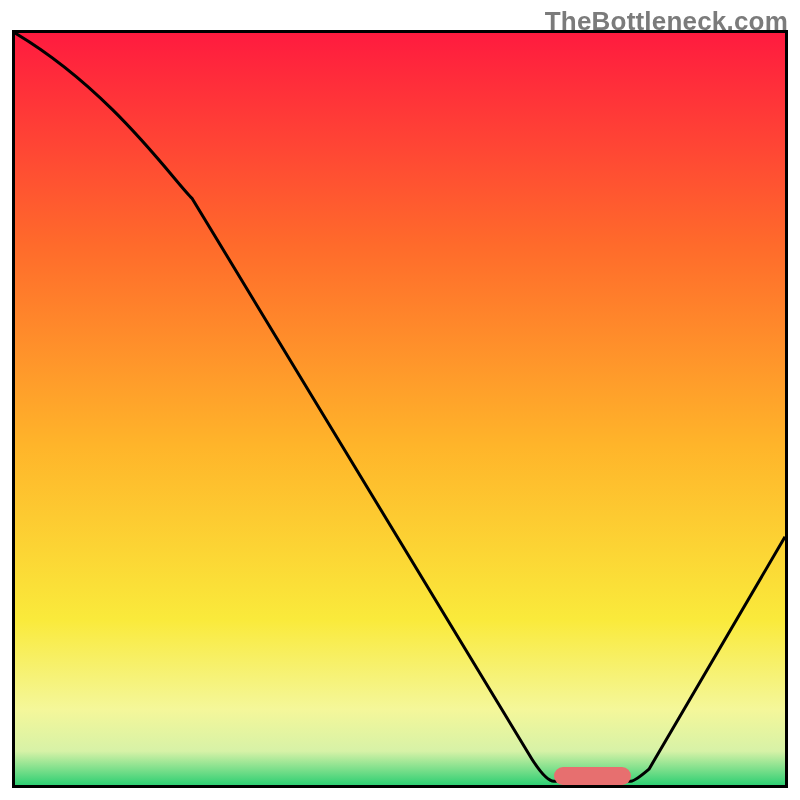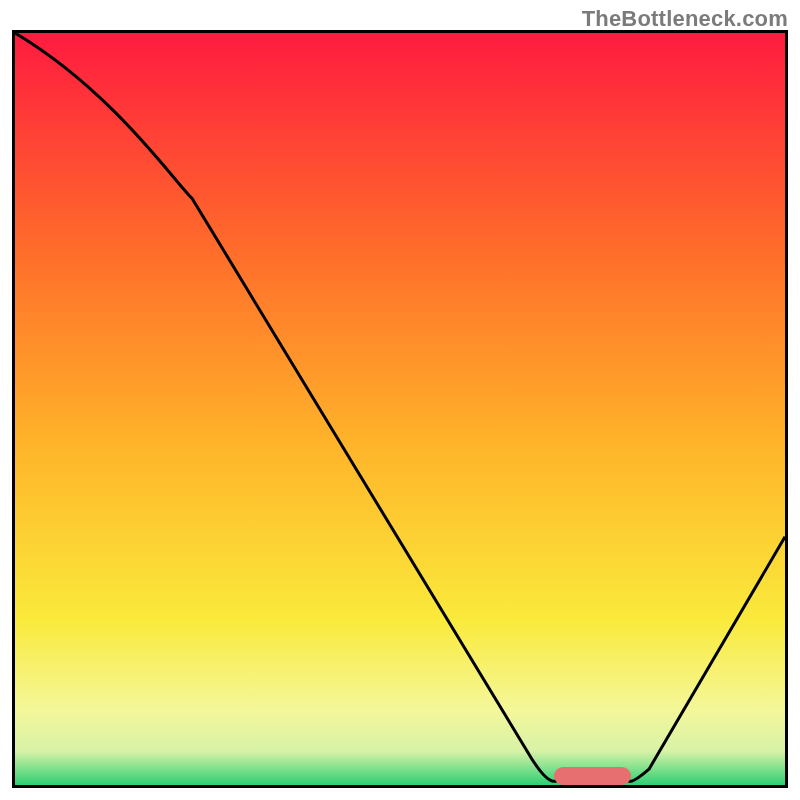--- a/index.html
+++ b/index.html
@@ -13,21 +13,21 @@
   .wrap {
     position: relative;
     width: 800px;
     height: 800px;
   }
   .watermark {
     position: absolute;
     top: 6px;
     right: 12px;
     font-family: Arial, Helvetica, sans-serif;
-    font-size: 22px;
+    font-size: 26px;
     font-weight: 600;
     color: #7b7b7b;
     letter-spacing: 0.2px;
   }
   .plot-frame {
     position: absolute;
     left: 12px;
     top: 30px;
     width: 776px;
     height: 758px;

